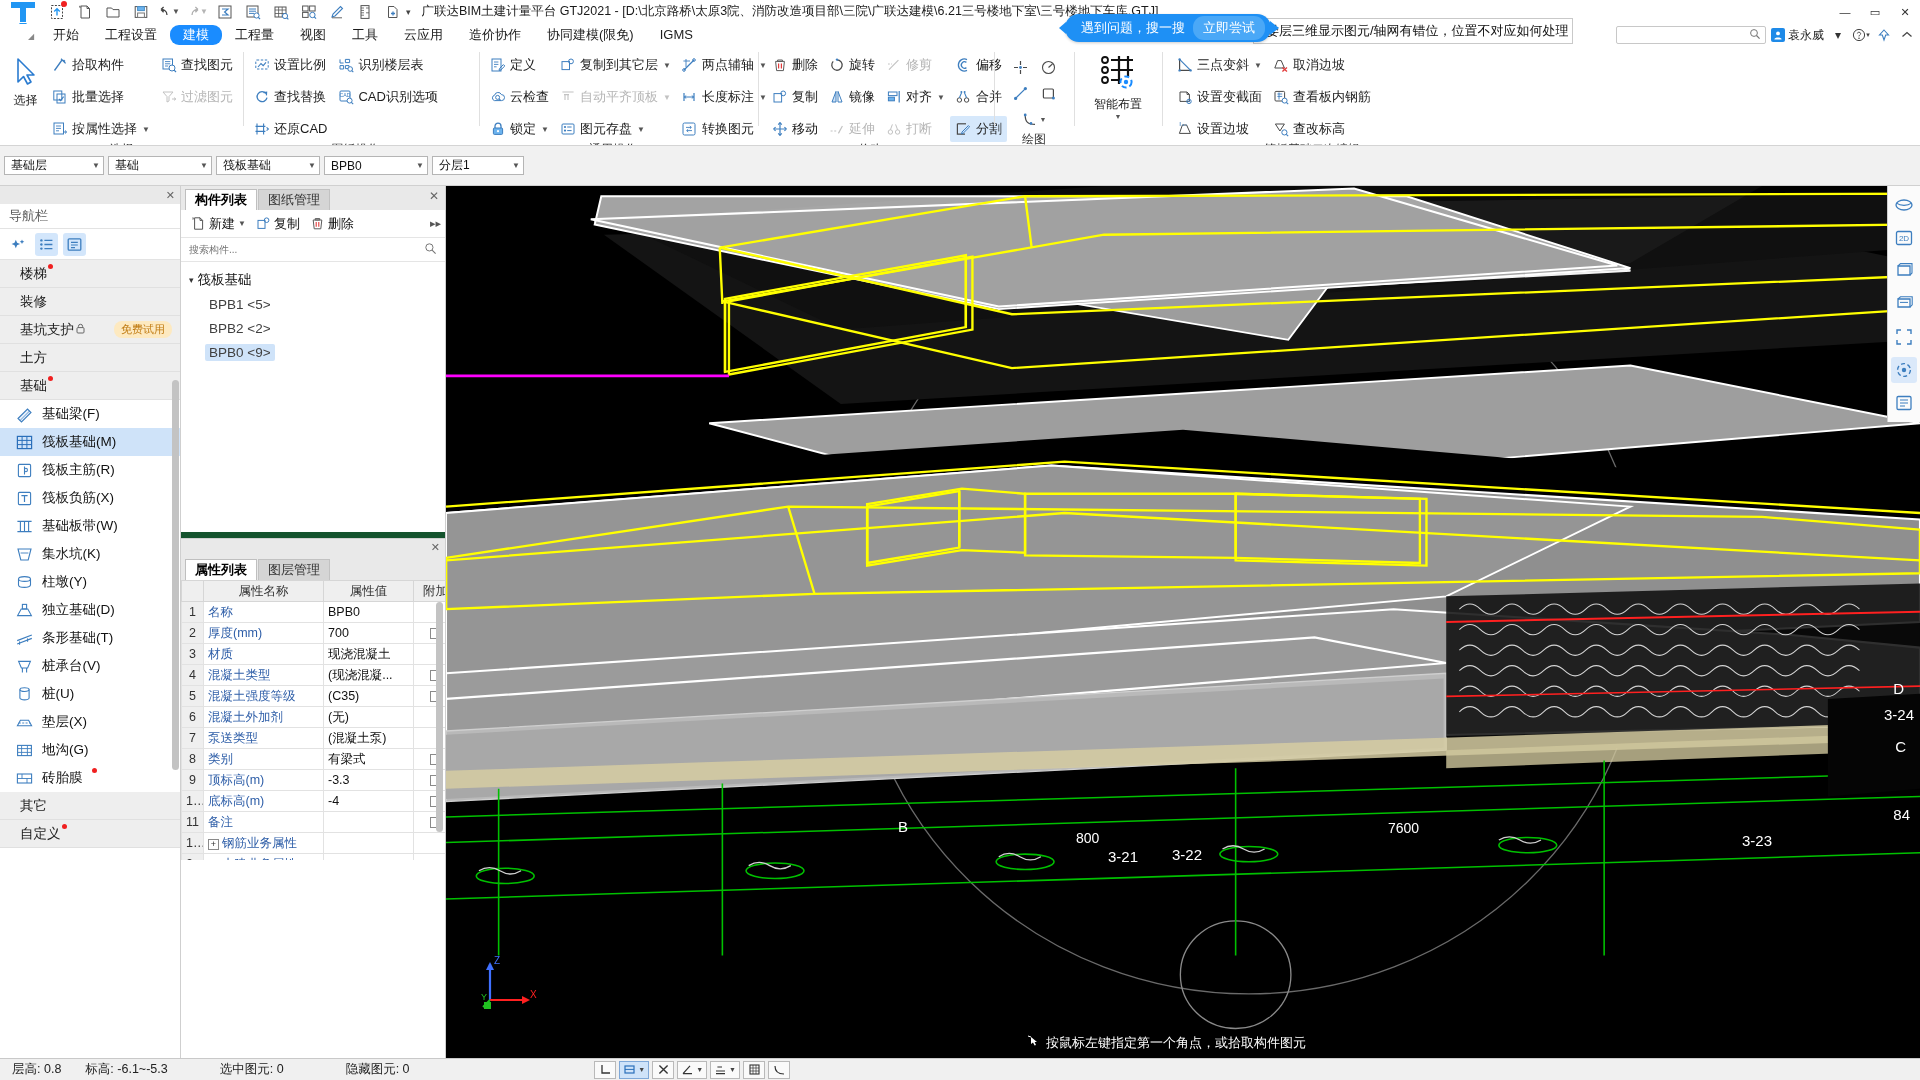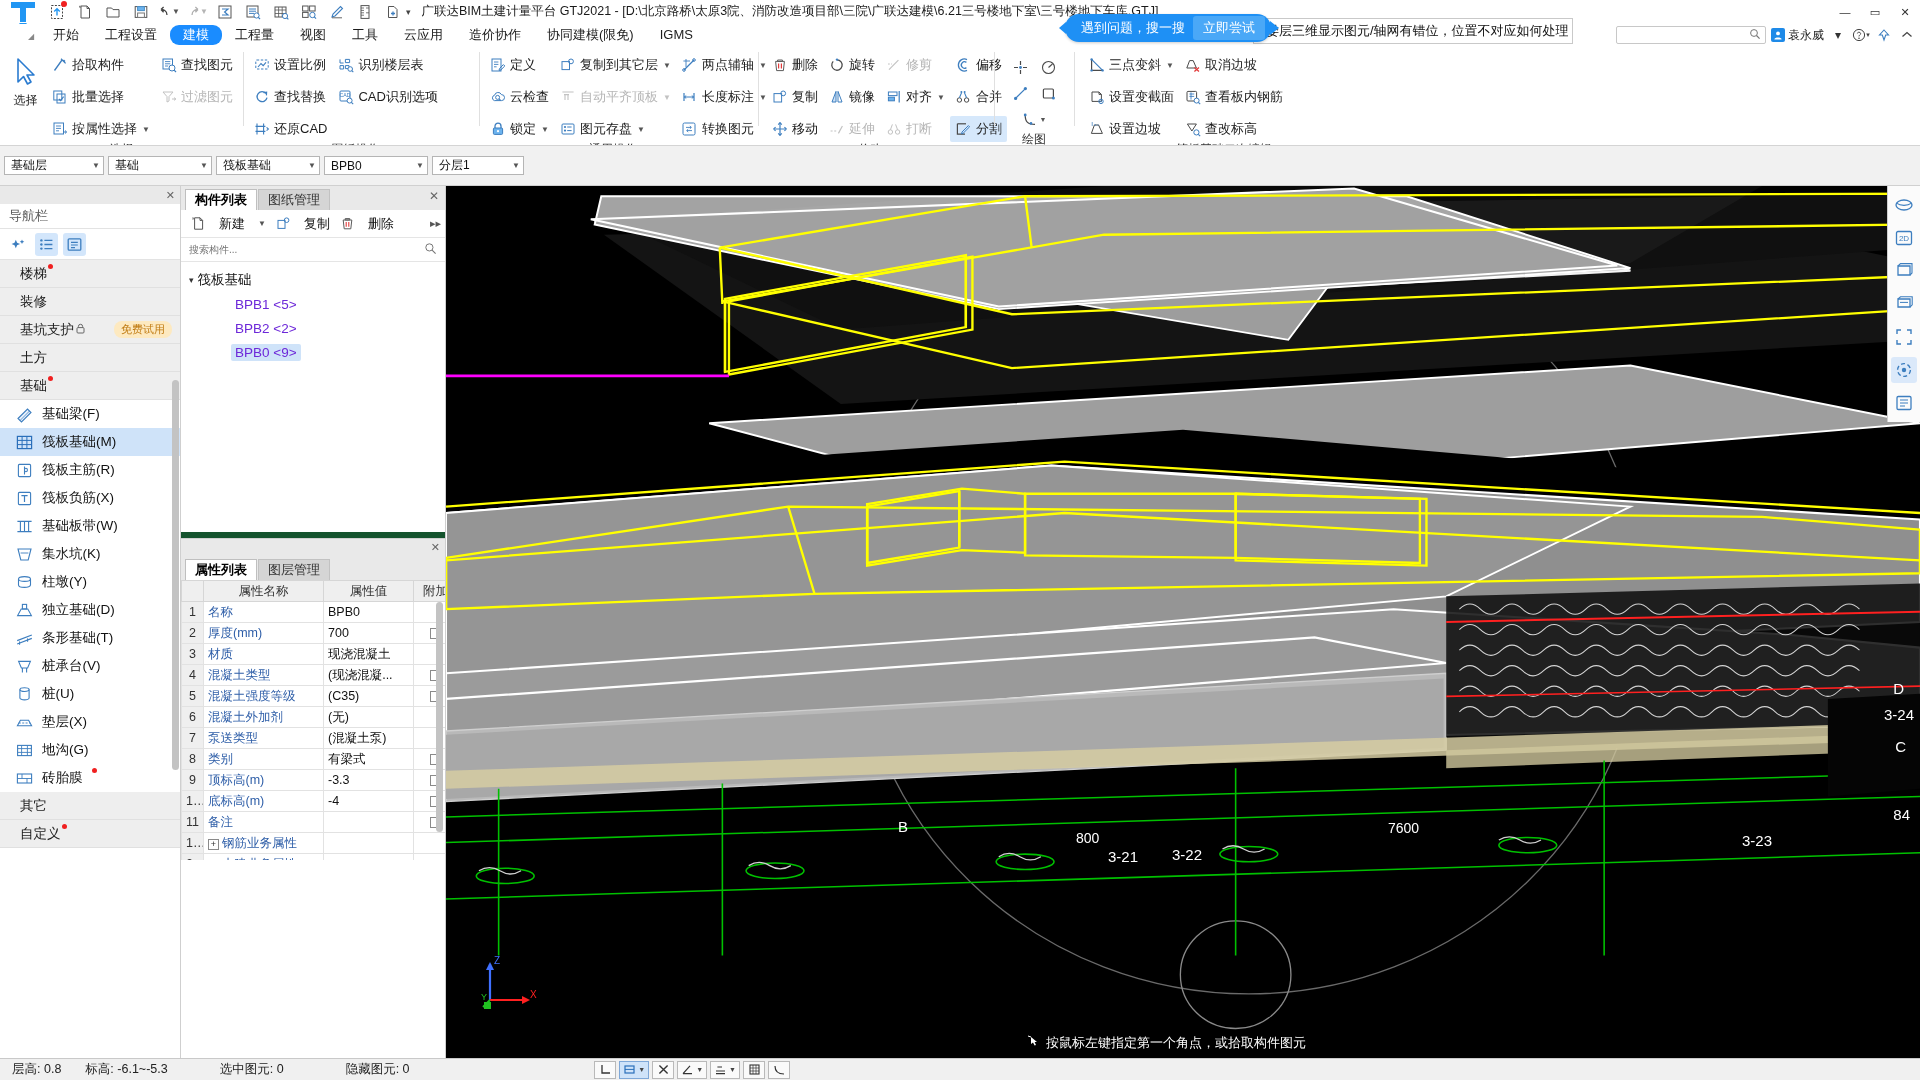--- a/index.html
+++ b/index.html
@@ -63,21 +63,21 @@
   .avatar-sq { width:14px;height:14px;background:#1e8ae8;border-radius:2px;display:flex;align-items:center;justify-content:center;}
   .hdr-icon { width:18px; height:18px; display:flex; align-items:center; justify-content:center; cursor:pointer; color:#333;}
 
   
   .promo {
     position:absolute; left:1065px; top:14px; height:28px; background:#1e90f5;
     border-radius:14px; display:flex; align-items:center; padding:0 6px 0 16px; gap:8px;
     z-index:40; box-shadow:0 1px 3px rgba(0,0,0,.2);
   }
   .promo-text { color:#fff; font-size:13px; white-space:nowrap;}
-  .promo-btn { background:#4aa8f7; color:#fff; font-size:13px; padding:3px 10px; border-radius:3px; cursor:pointer;}
+  .promo-btn { background:#4aa8f7; color:#fff; font-size:13px; padding:3px 10px; border-radius:11px; cursor:pointer;}
   .promo-tail { position:absolute; left:-6px; top:8px; width:0;height:0;border-top:6px solid transparent;border-bottom:6px solid transparent;border-right:7px solid #1e90f5;}
   .promo-tail-r { position:absolute; right:-8px; top:7px; width:0;height:0;border-top:7px solid transparent;border-bottom:7px solid transparent;border-left:9px solid #1e90f5;}
   .alertbar {
     position:absolute; left:1253px; top:18px; height:26px; background:#fff;
     border:1px solid #c9c9c9; display:flex; align-items:center; padding:0 6px 0 12px;
     z-index:30; width:320px; overflow:hidden; gap:6px;
   }
   .alert-text { font-size:13px; color:#111; white-space:nowrap; }
 
   
@@ -161,27 +161,27 @@
   
   .comppanel { width:265px; border-right:1px solid #cfcfcf; display:flex; flex-direction:column; background:#fff; flex:none;}
   .tabrow { height:24px; display:flex; align-items:flex-end; background:#e9e9e9; padding-left:4px; position:relative;}
   .tab {
     height:21px; padding:0 9px; display:flex; align-items:center; font-size:13px;
     background:#d5d5d5; color:#333; margin-right:1px; cursor:pointer; border:1px solid #c2c2c2; border-bottom:none;
   }
   .tab.active { background:#fff; color:#000; font-weight:bold; border-color:#bfbfbf;}
   .tab-close { position:absolute; right:6px; top:3px; font-size:12px; color:#666; cursor:pointer;}
   .comp-tools { height:28px; display:flex; align-items:center; gap:2px; padding-left:6px; border-bottom:1px solid #e5e5e5; position:relative;}
-  .ct-btn { display:flex; align-items:center; gap:13px; font-size:13px; color:#111; padding:2px 4px; cursor:pointer; border-radius:2px;text-align:center;}
+  .ct-btn { display:flex; align-items:center; gap:3px; font-size:13px; color:#111; padding:2px 4px; cursor:pointer; border-radius:2px;text-align:center;}
   .ct-more { position:absolute; right:4px; font-size:11px; color:#555; cursor:pointer;}
   .searchrow { height:24px; display:flex; align-items:center; border-bottom:1px solid #e5e5e5; padding:0 8px; }
   .searchrow input { border:none; outline:none; flex:1; font-size:10px; color:#888; font-family:inherit; background:transparent;}
   .tree { flex:1; padding-top:6px; overflow:hidden; }
   .tree-root { display:flex; align-items:center; gap:4px; height:24px; padding-left:8px; font-size:13.5px; color:#111; cursor:pointer;}
-  .tree-node { height:24px; display:flex; align-items:center; padding-left:50px; font-size:13.5px; color:#6d28d9; cursor:pointer;}
+  .tree-node { height:24px; display:flex; align-items:center; padding-left:24px; font-size:13.5px; color:#404040; cursor:pointer;}
   .tree-node .chip { padding:1px 4px; border-radius:2px; }
   .tree-node.sel .chip { background:#cfe3f9; }
 
   
   .proppanel { display:flex; flex-direction:column; border-top:1px solid #cfcfcf; background:#fff; height:322px;}
   .prop-head { height:17px; background:#e9e9e9; display:flex; justify-content:flex-end; align-items:center; padding-right:5px; font-size:11px; color:#666; cursor:pointer;}
   .proptable { flex:1; overflow:hidden; position:relative;}
   table.pt { border-collapse:collapse; width:100%; table-layout:fixed; }
   table.pt th {
     background:#efefef; border:1px solid #d6d6d6; font-weight:normal; font-size:12.5px;
@@ -808,20 +808,38 @@
                 <circle cx="3.2" cy="4" r="1.4" fill="#3d7ebf"></circle>
                 <circle cx="9" cy="12.4" r="1.3" fill="#3d7ebf"></circle>
               </svg>
             <span style="font-size:7px;color:#555;margin-left:1px;">▼</span>
           </div>
         </div>
       </div>
       <div class="rgroup-title">绘图</div>
     </div>
 
+    <div class="rgroup" style="width:88px">
+      <div class="rgroup-body" style="justify-content:center;padding-top:4px;">
+        <div class="big-btn" style="width:80px">
+          <svg width="42" height="40" viewBox="0 0 42 40">
+            <path d="M14 6 H36 M14 16 H36 M14 26 H30" stroke="#111" stroke-width="2.2"></path>
+            <path d="M22 2 V30 M31 2 V22" stroke="#111" stroke-width="2.2"></path>
+            <circle cx="8" cy="6" r="3" fill="none" stroke="#111" stroke-width="1.8"></circle>
+            <circle cx="8" cy="16" r="3" fill="none" stroke="#111" stroke-width="1.8"></circle>
+            <circle cx="8" cy="26" r="3" fill="none" stroke="#111" stroke-width="1.8"></circle>
+            <circle cx="29" cy="28" r="5.6" fill="#fff" stroke="#1a8cff" stroke-width="2" stroke-dasharray="5 3"></circle>
+            <circle cx="29" cy="28" r="2.2" fill="#1a8cff"></circle>
+          </svg>
+          <span class="lbl">智能布置</span>
+          <span style="font-size:7px;color:#555;margin-top:-2px">▼</span>
+        </div>
+      </div>
+      <div class="rgroup-title"></div>
+    </div>
 
     <div class="rgroup" style="width:300px">
       <div class="rgroup-body" style="padding-left:9px">
         <div class="col3">
           <div class="r-item">
             <span class="ic">
                 <svg width="16" height="16" viewBox="0 0 16 16">
                   <path d="M2.6 2.4 V13.4 H13.6" fill="none" stroke="#4a4a4a" stroke-width="1.2"></path>
                   <path d="M2.6 2.4 L13.6 13.4" stroke="#3d7ebf" stroke-width="1.1"></path>
                   <circle cx="2.6" cy="2.4" r="1.2" fill="#3d7ebf"></circle>

